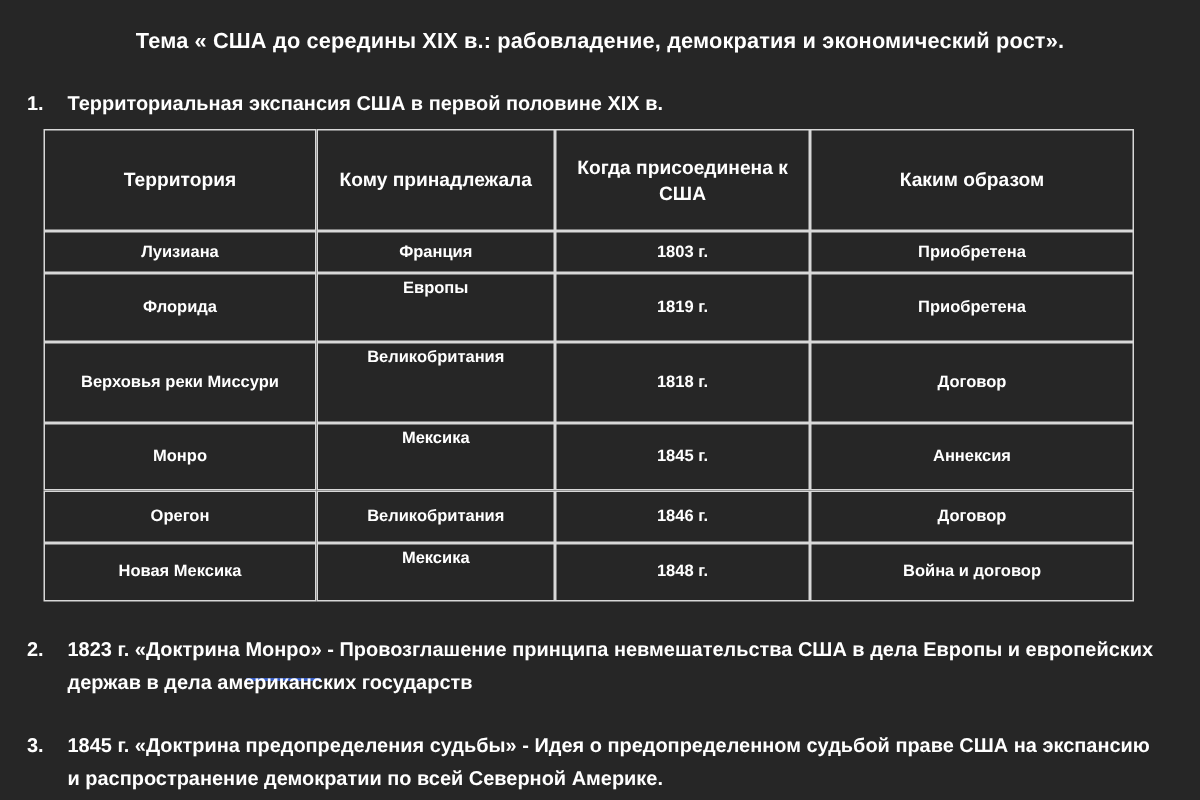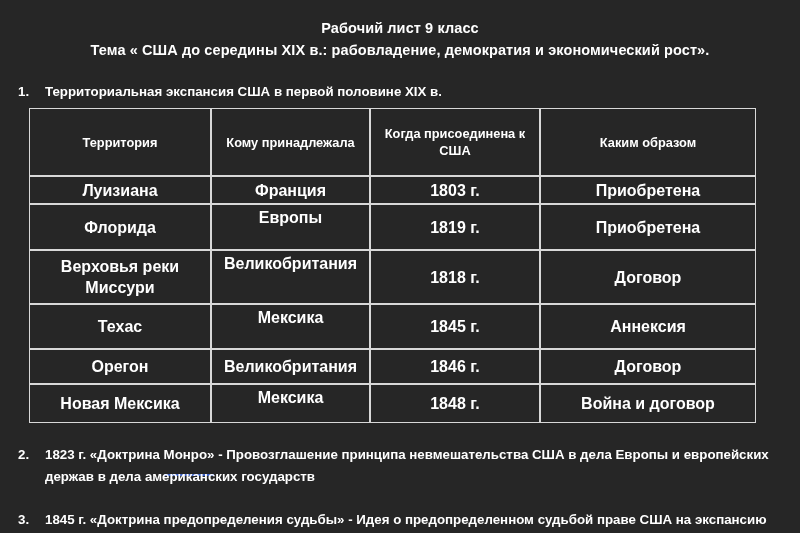--- a/index.html
+++ b/index.html
@@ -78,21 +78,21 @@
     border-collapse: separate;
     border-spacing: 0;
     width: 727px;
     table-layout: fixed;
     background: #262626;
   }
   table.expansion td,
   table.expansion th {
     border: 1px solid #d8d8d8;
     color: #ffffff;
-    font-size: 16px;
+    font-size: 11px;
     font-weight: bold;
     text-align: center;
     padding: 2px 4px;
     background: #262626;
     line-height: 1.33;
   }
   table.expansion th {
     font-size: 12.8px;
     vertical-align: middle;
     height: 62px;
@@ -112,21 +112,20 @@
   tr.r-texas td     { height: 39px; }
   tr.r-oregon td    { height: 29px; }
   tr.r-newmexico td { height: 33px; }
 </style>
 </head>
 <body>
 
 <div class="page">
 
   <div class="heading">
-    <div class="heading-line">Рабочий лист 9 класс</div>
     <div class="heading-line">Тема « США до середины XIX в.: рабовладение, демократия и экономический рост».</div>
   </div>
 
   <div class="item item-1">
     <span class="marker">1.</span>
     <span class="item-text">Территориальная экспансия США в первой половине XIX в.</span>
   </div>
 
   <div class="table-wrap">
     <table class="expansion">
@@ -157,21 +156,21 @@
           <td class="mid">1819 г.</td>
           <td class="mid">Приобретена</td>
         </tr>
         <tr class="r-missouri">
           <td class="mid">Верховья реки Миссури</td>
           <td class="top">Великобритания</td>
           <td class="low">1818 г.</td>
           <td class="low">Договор</td>
         </tr>
         <tr class="r-texas">
-          <td class="mid">Техас</td>
+          <td class="mid">Монро</td>
           <td class="top">Мексика</td>
           <td class="mid">1845 г.</td>
           <td class="mid">Аннексия</td>
         </tr>
         <tr class="r-oregon">
           <td class="mid">Орегон</td>
           <td class="mid">Великобритания</td>
           <td class="mid">1846 г.</td>
           <td class="mid">Договор</td>
         </tr>

